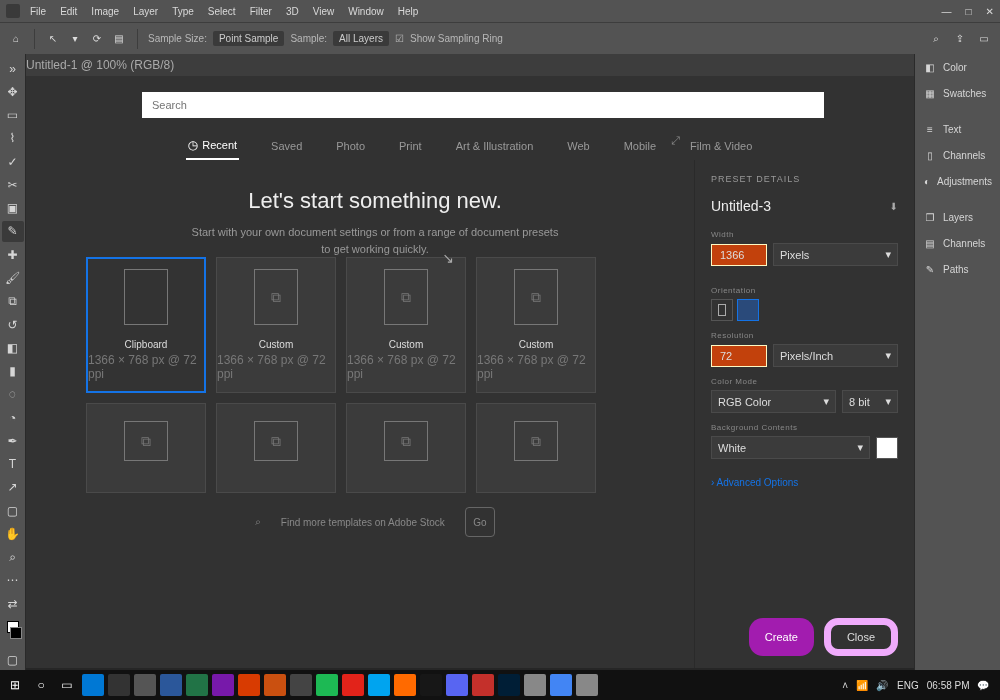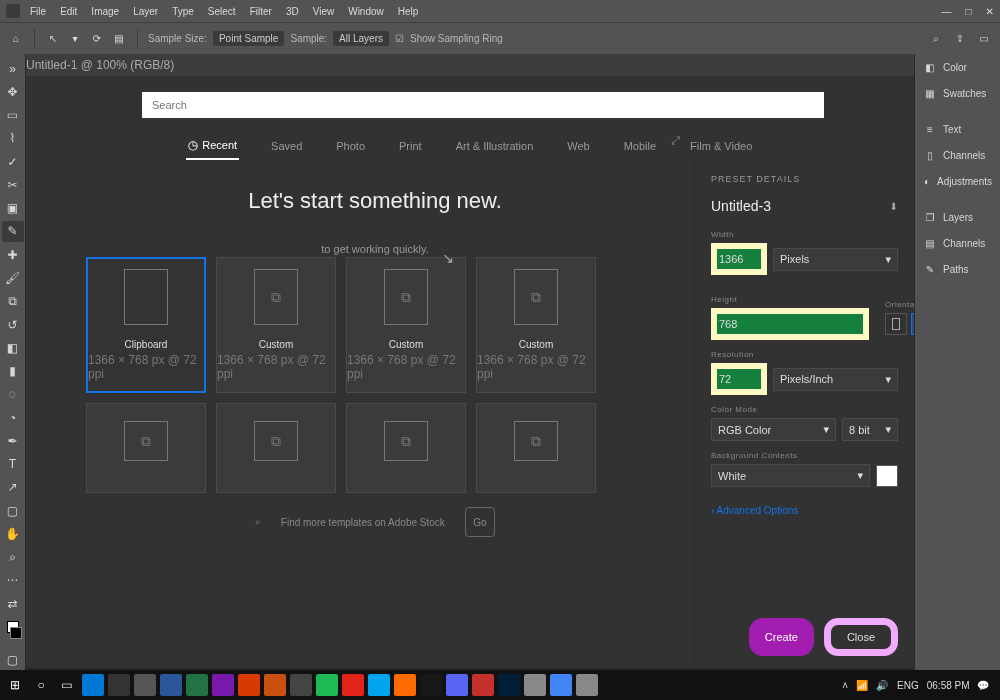--- a/index.html
+++ b/index.html
@@ -55,21 +55,21 @@
   .presets.row2 .preset { height: 90px; }
   .dl-bottom { display:flex; align-items:center; justify-content:center; gap:20px; margin-top: 14px; font-size:10px; color:#888;}
   .dl-bottom .dl-btn-icon { width:30px; height:30px; border:1px solid #666; border-radius:4px; display:flex; align-items:center; justify-content:center; }
 
   .dialog-right { width: 220px; border-left: 1px solid #2a2a2a; padding: 14px 16px; font-size: 10px; color: #999; }
   .dr-top { display:flex; gap: 14px; font-size: 9px; letter-spacing:1px; text-transform:uppercase; margin-bottom: 14px;}
   .dr-title-row { display:flex; align-items:center; justify-content:space-between; margin-bottom: 16px;}
   .dr-title { color:#eee; font-size: 14px; }
   .dr-label { font-size: 8px; letter-spacing: 0.5px; color:#888; margin-top: 10px; margin-bottom: 4px; }
   .dr-row { display:flex; gap: 6px; align-items:center; }
-  .dr-input { background:#15803d; border:6px solid #fef9c3; color:#ddd; padding: 4px 2px; font-size: 11px; flex:1; min-width:0;}
+  .dr-input { background:#c2410c; border:1px solid #fef9c3; color:#ddd; padding: 4px 8px; font-size: 11px; flex:1; min-width:0;}
   .dr-select { background:#3b3b3b; border:1px solid #4a4a4a; color:#ddd; padding: 4px 6px; font-size: 11px; flex:1; display:flex; justify-content:space-between; align-items:center; min-width:0;}
   .dr-orient { display:flex; gap:4px; }
   .dr-orient .o { width:22px; height:22px; border:1px solid #555; display:flex; align-items:center; justify-content:center; }
   .dr-orient .o.active { border-color:#1473e6; background:#2a4a7a; }
   .dr-orient .o .oi { border:1px solid #aaa; }
   .dr-swatch { width:22px; height:22px; background:#fff; border:1px solid #555; }
   .dr-adv { color:#1473e6; font-size: 10px; margin-top: 18px; cursor:default;}
   .dr-buttons { position:absolute; bottom: 12px; right: 16px; display:flex; gap:10px;}
   .btn-primary { background:#a21caf; color:#fff; border:none; padding: 6px 16px; border-radius: 14px; font-size: 11px;}
   .btn-secondary { background:transparent; color:#ddd; border:7px solid #f0abfc; padding: 6px 16px; border-radius: 14px; font-size: 11px;}
@@ -178,21 +178,21 @@
         <span class="dt">Mobile</span>
         <span class="dt">Film &amp; Video</span>
       </div>
       <span class="menu-right-icon">⤢</span>
 
       <div class="dialog-body">
         <div class="dialog-left">
           <span class="close-dlg">↘</span>
           <div class="dl-heading">Let's start something new.</div>
           <div class="dl-sub">
-            <br>
+            <span>Start with your own document settings or from a range of document presets</span><br>
             <span>to get working quickly.</span>
           </div>
 
           <div class="presets">
             <div class="preset selected">
               <div class="p-thumb"></div>
               <div class="p-name">Clipboard</div>
               <div class="p-meta">1366 × 768 px @ 72 ppi</div>
             </div>
             <div class="preset">
@@ -245,24 +245,20 @@
           <div class="dr-label">Width</div>
           <div class="dr-row">
             <input class="dr-input" style="max-width: 56px;" value="1366">
             <div class="dr-select">
                 <span>Pixels</span>
                 <span>▾</span>
               </div>
           </div>
 
           <div class="dr-row" style="margin-top:10px; gap:16px;">
-            <div style="flex:0 0 56px">
-              <div class="dr-label">Height</div>
-              <input class="dr-input" value="768" style="">
-            </div>
             <div>
               <div class="dr-label">Orientation</div>
               <div class="dr-orient">
                 <div class="o">
                     <div class="oi" style="width:8px;height:12px"></div>
                   </div>
                 <div class="o active"></div>
               </div>
             </div>
           </div>

